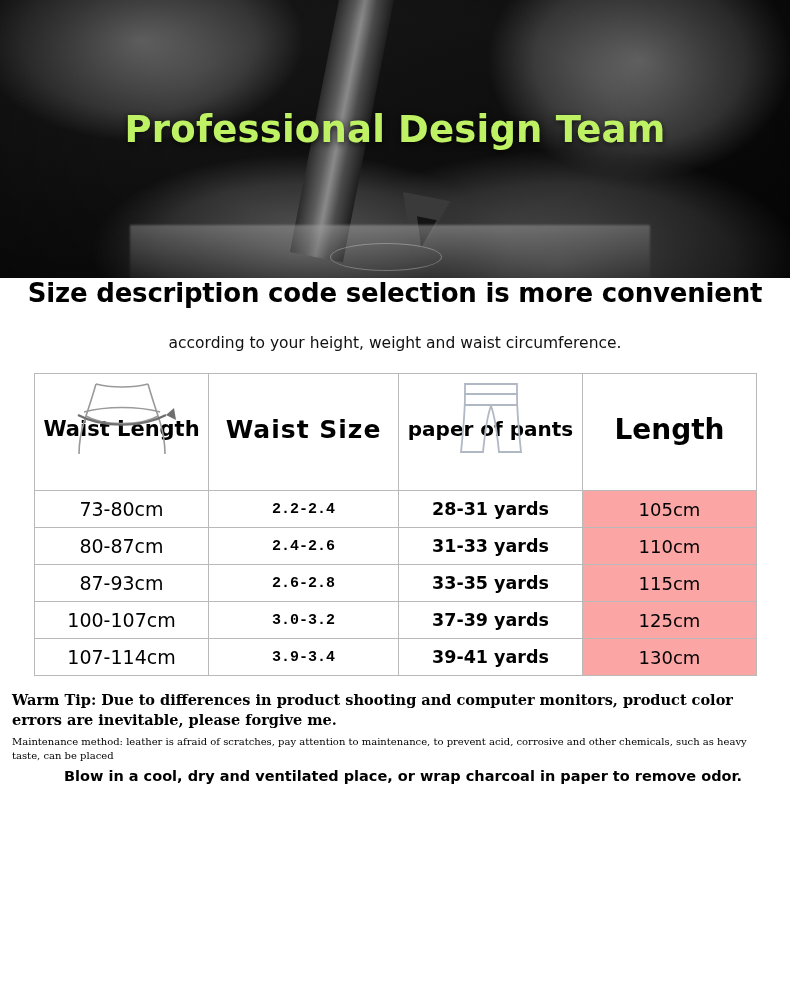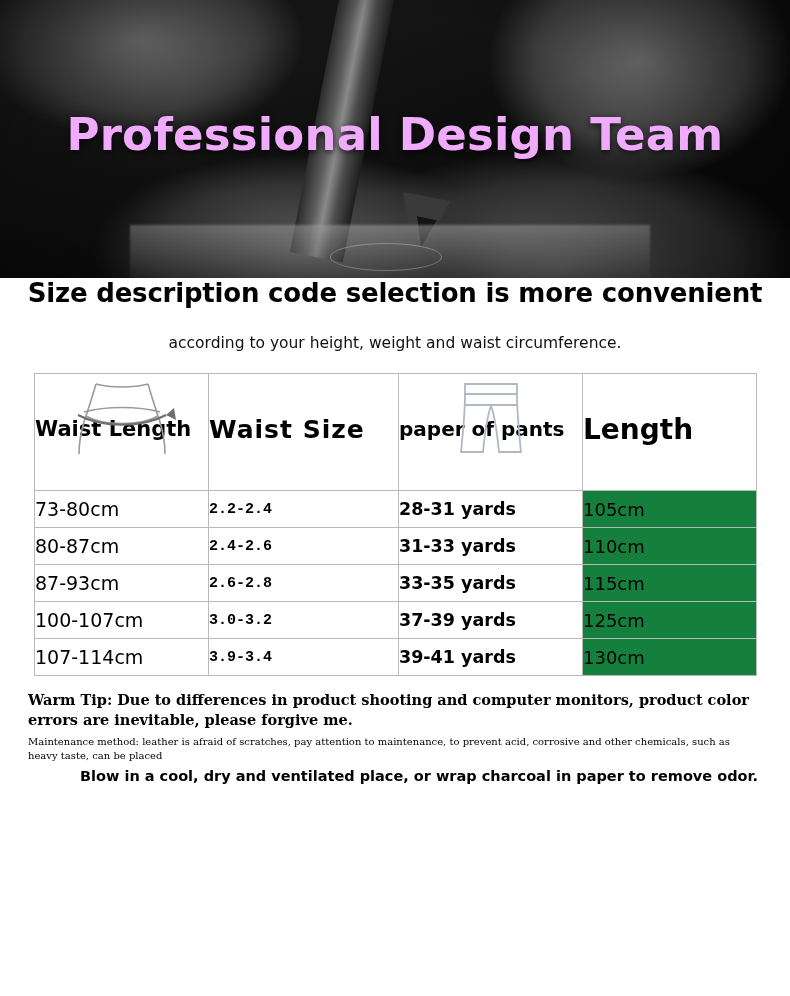--- a/index.html
+++ b/index.html
@@ -89,22 +89,22 @@
     position: absolute;
     inset: 0;
     background: radial-gradient(ellipse 560px 260px at 50% 45%, rgba(0,0,0,0) 40%, rgba(0,0,0,0.55) 100%);
   }
   .hero-title {
     position: absolute;
     left: 0;
     right: 0;
     top: 108px;
     text-align: center;
-    color: #f0abfc;
-    font-size: 45px;
+    color: #bef264;
+    font-size: 37px;
     font-weight: bold;
     letter-spacing: 0.2px;
     text-shadow: 0 2px 6px rgba(0,0,0,0.7);
   }
 
   
   .content {
     position: relative;
     padding: 0;
   }
@@ -128,21 +128,21 @@
     margin: 18px auto 0 auto;
     width: 722px;
   }
   table.size-table {
     border-collapse: collapse;
     width: 100%;
     table-layout: fixed;
   }
   table.size-table td {
     border: 1px solid #b9b9b9;
-    text-align: left;
+    text-align: center;
     vertical-align: middle;
     padding: 0;
   }
   .col1 { width: 174px; }
   .col2 { width: 190px; }
   .col3 { width: 184px; }
   .col4 { width: 174px; }
 
   .head-row td {
     height: 116px;
@@ -166,26 +166,26 @@
     height: 78px;
     display: flex;
     align-items: center;
     justify-content: center;
   }
 
   .row td { height: 36px; }
   .c1 { font-size: 19px; }
   .c2 { font-size: 15px; font-weight: bold; font-family: Liberation Mono, monospace; }
   .c3 { font-size: 17.5px; font-weight: bold; }
-  .c4 { font-size: 18px; background: #15803d; }
+  .c4 { font-size: 18px; background: #fca5a5; }
 
   
   .notes {
     margin-top: 14px;
-    padding: 0 28px;
+    padding: 0 12px;
   }
   .warm-tip {
     font-family: "DejaVu Serif", serif;
     font-size: 14.5px;
     font-weight: bold;
     line-height: 1.35;
     color: #000;
   }
   .maintenance {
     margin-top: 6px;

